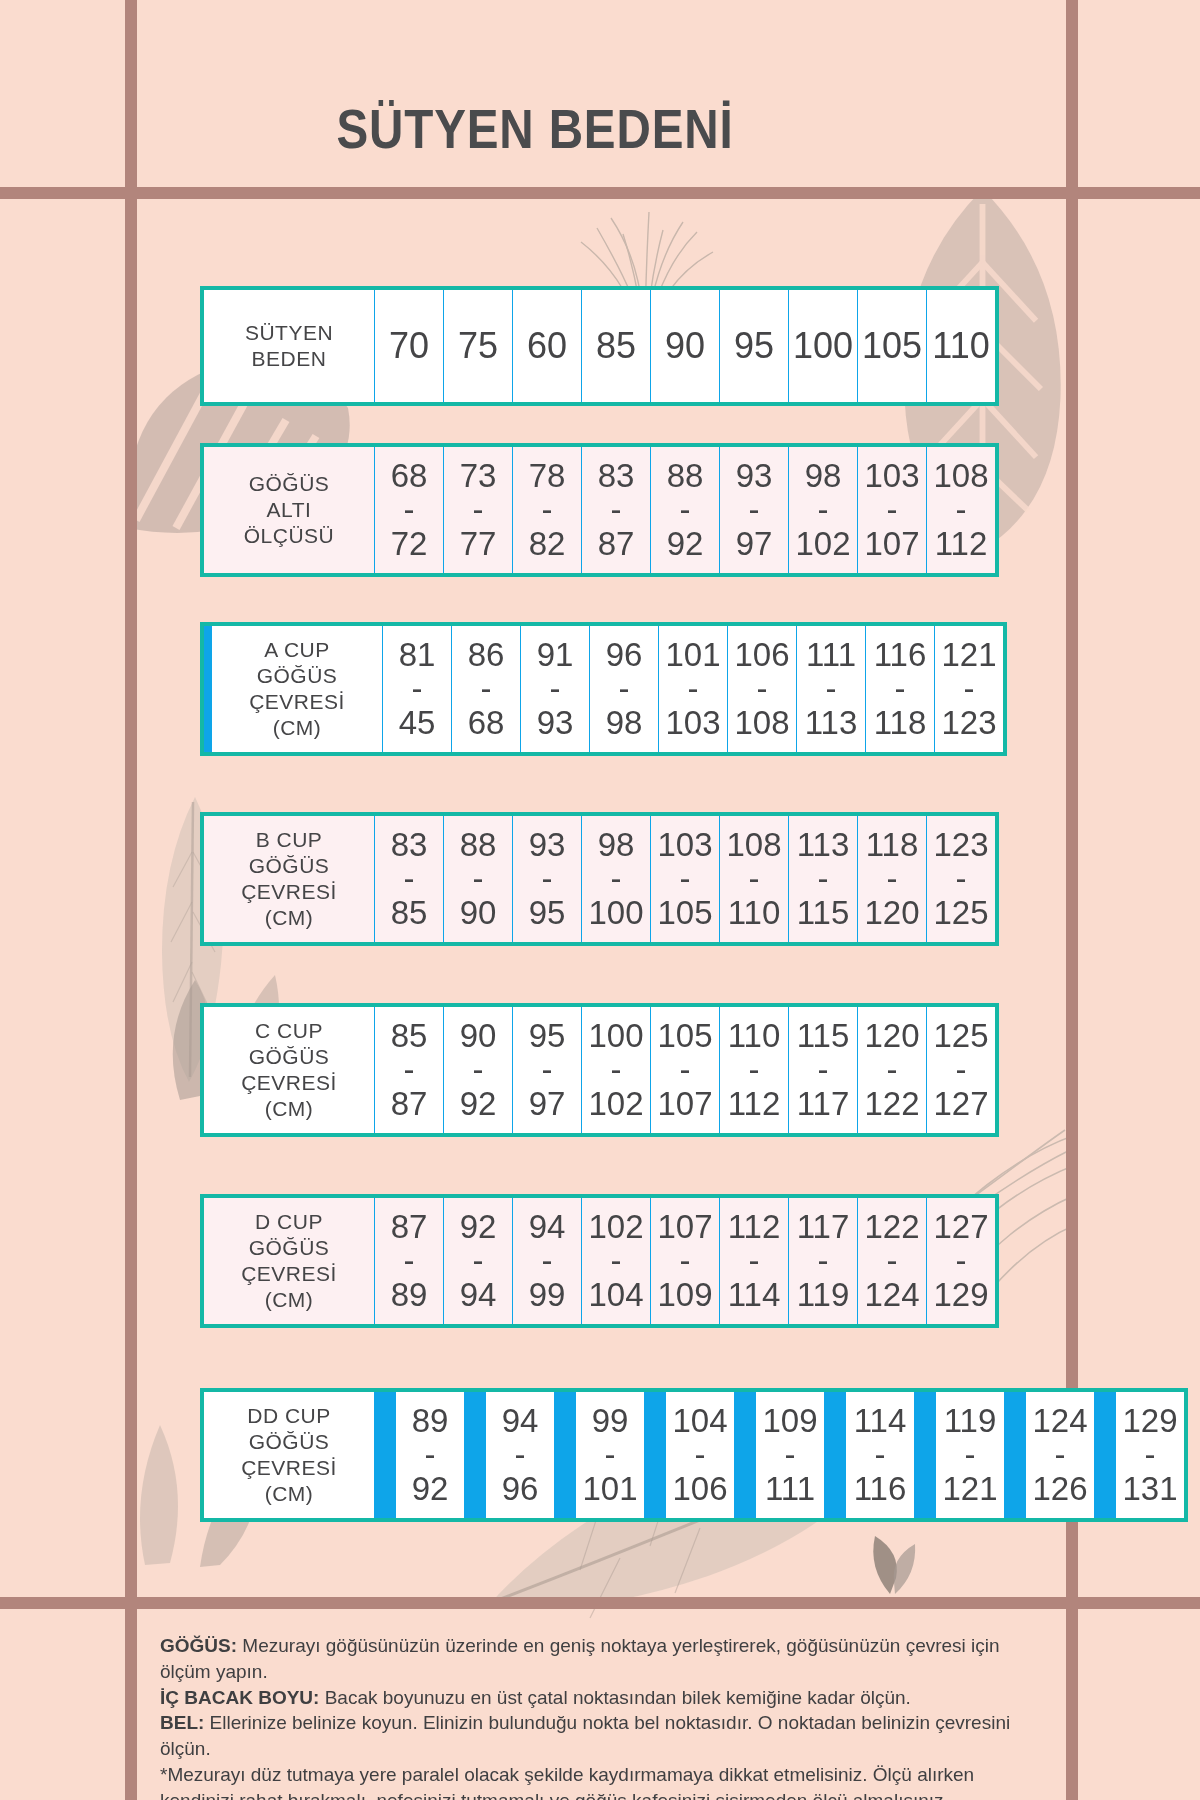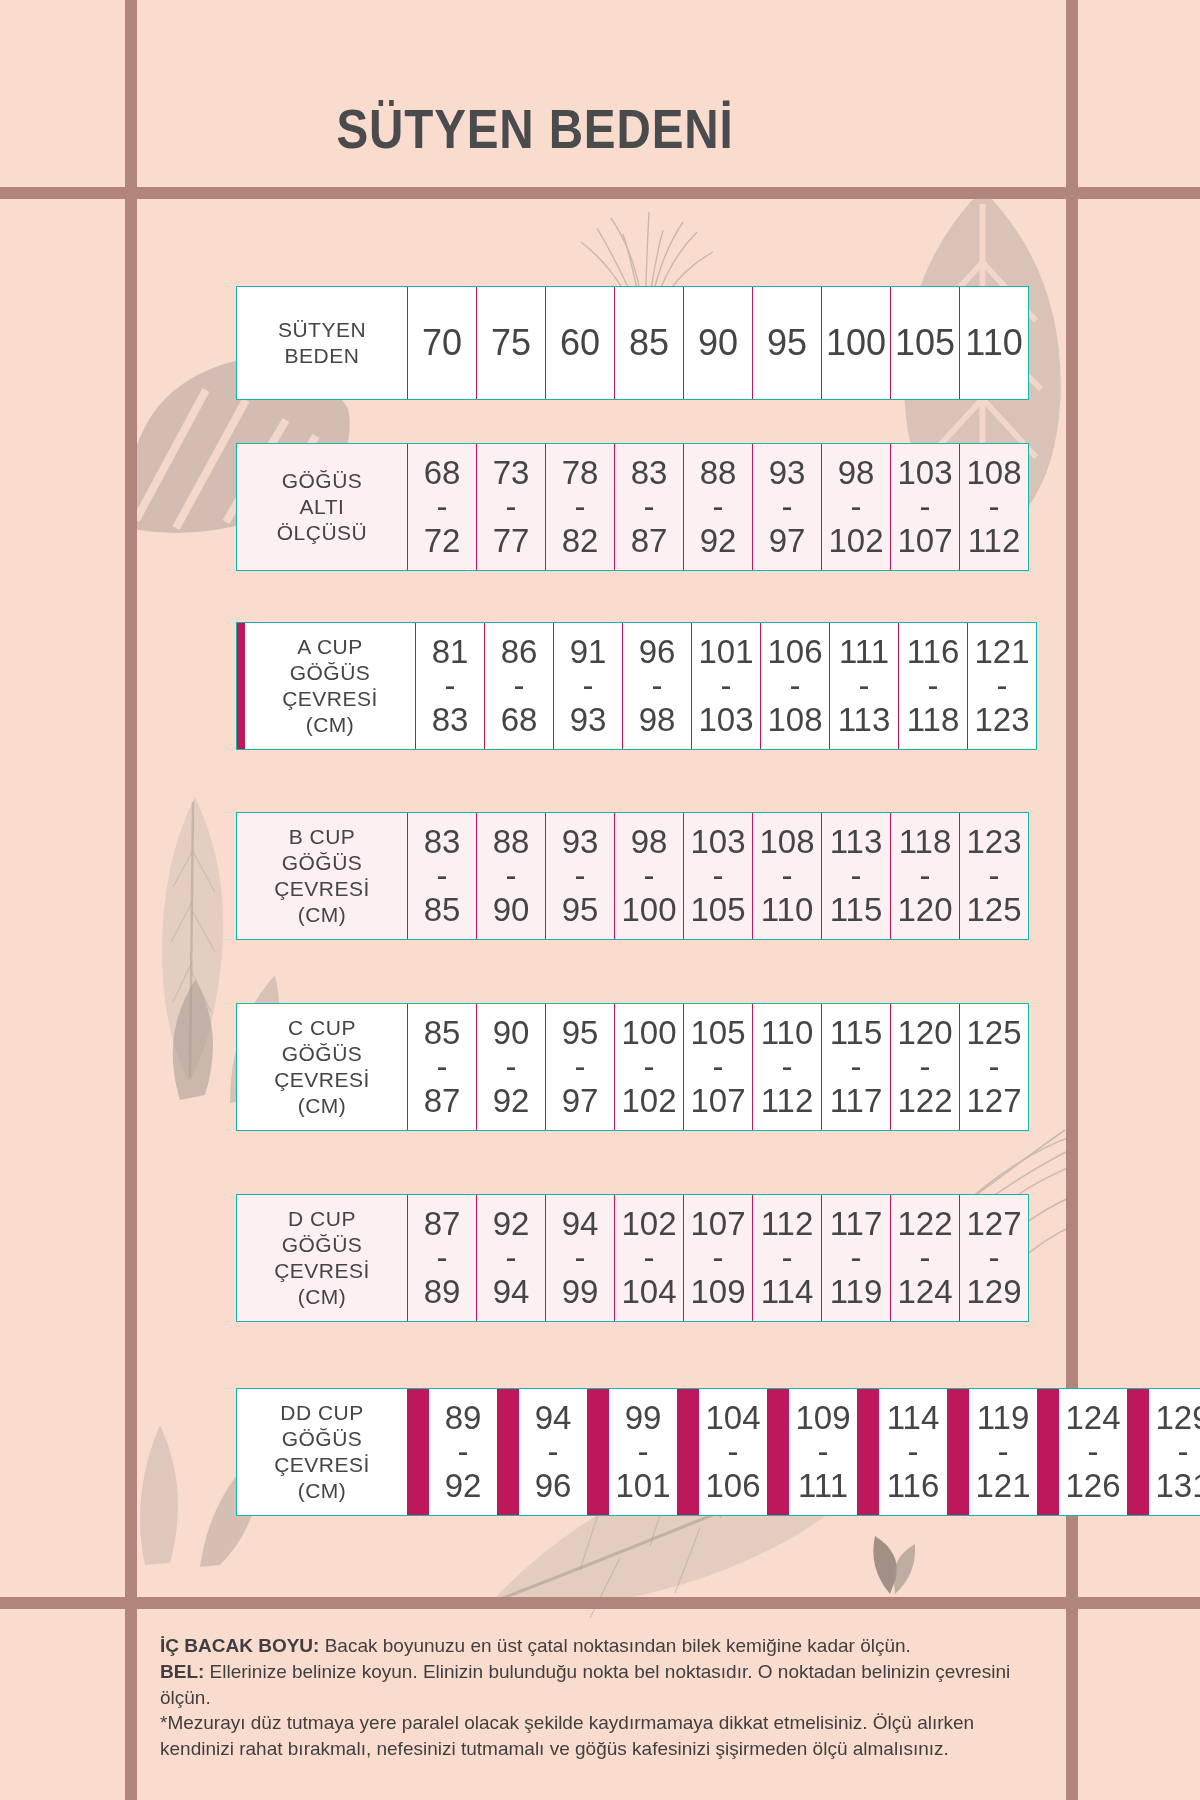--- a/index.html
+++ b/index.html
@@ -29,21 +29,21 @@
     text-align:center;font-size:56px;font-weight:bold;color:#4a4b4d;
     letter-spacing:1px;transform:scaleX(.85);transform-origin:50% 50%;
     white-space:pre-line;
   }
 
   
   #size-tables{position:absolute;inset:0;z-index:3;}
   .size-table{
     position:absolute;left:200px;
     display:grid;grid-template-columns:170px repeat(9,68px);
-    gap:1px;border:1px solid #14b8a6;background:#be185d;margin-left:36px;
+    gap:1px;border:4px solid #14b8a6;background:#0ea5e9;
   }
   .size-table .cell{
     display:flex;align-items:center;justify-content:center;text-align:center;
     white-space:pre-line;background:#fff;color:#454547;
   }
   .size-table.pink .cell{background:#fdf0f2;}
   .size-table .cell.head{font-size:21px;line-height:1.24;letter-spacing:.5px;}
   .size-table .cell.value{font-size:33px;line-height:1.04;font-weight:normal;}
   .size-table.single .cell.value{font-size:36px;}
   .st-0{top:286px;height:112px;}
@@ -216,21 +216,21 @@
 -
 112</div>
       </div>
       <div class="size-table st-2 white">
         <div class="cell head">A CUP
 GÖĞÜS
 ÇEVRESİ
 (CM)</div>
         <div class="cell value">81
 -
-83</div>
+45</div>
         <div class="cell value">86
 -
 68</div>
         <div class="cell value">91
 -
 93</div>
         <div class="cell value">96
 -
 98</div>
         <div class="cell value">101
@@ -377,18 +377,19 @@
         <div class="cell value">124
 -
 126</div>
         <div class="cell value">129
 -
 131</div>
       </div>
     </div>
 
   <div id="footnotes">
+      <p><span class="prefix">GÖĞÜS:</span><span> Mezurayı göğüsünüzün üzerinde en geniş noktaya yerleştirerek, göğüsünüzün çevresi için ölçüm yapın.</span></p>
       <p><span class="prefix">İÇ BACAK BOYU:</span><span> Bacak boyunuzu en üst çatal noktasından bilek kemiğine kadar ölçün.</span></p>
       <p><span class="prefix">BEL:</span><span> Ellerinize belinize koyun. Elinizin bulunduğu nokta bel noktasıdır. O noktadan belinizin çevresini ölçün.</span></p>
       <p><span>*Mezurayı düz tutmaya yere paralel olacak şekilde kaydırmamaya dikkat etmelisiniz. Ölçü alırken kendinizi rahat bırakmalı, nefesinizi tutmamalı ve göğüs kafesinizi şişirmeden ölçü almalısınız.</span></p>
     </div>
 
 </div>
 
 </body></html>

